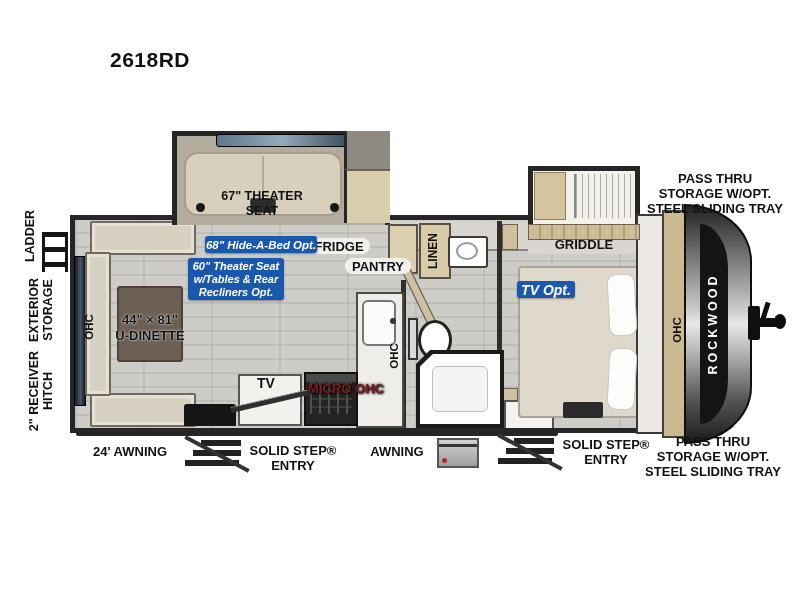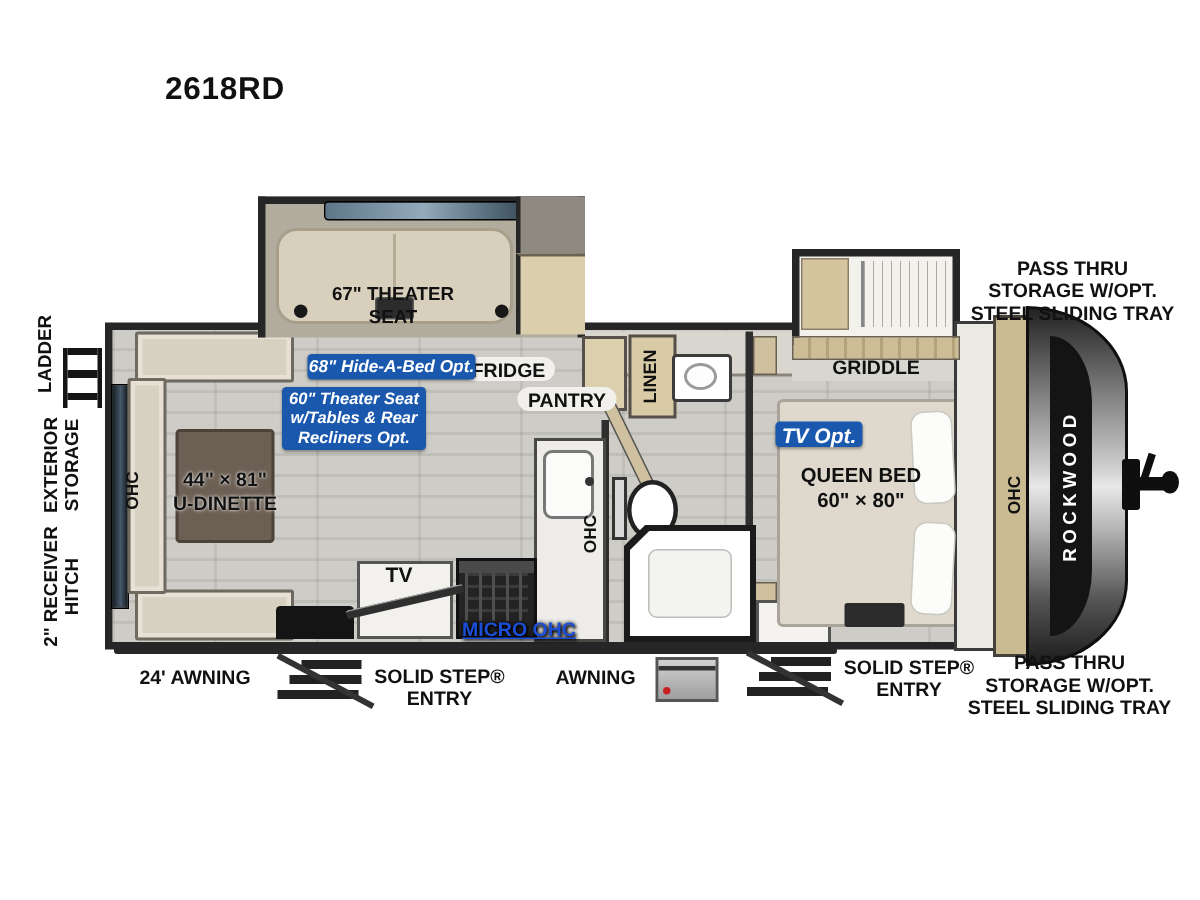--- a/index.html
+++ b/index.html
@@ -144,22 +144,22 @@
   .t-title{left:90px;top:52px;width:120px;text-align:center;font-size:21px;font-weight:600;letter-spacing:.5px;}
   .t-extstor-top{left:281px;top:92px;width:150px;font-size:13.5px;line-height:15.5px;}
   .t-passthru-top{left:627px;top:171px;width:176px;font-size:13px;line-height:15px;}
   .t-passthru-bot{left:622px;top:434px;width:182px;font-size:13px;line-height:15px;}
   .t-theater{left:200px;top:189px;width:124px;font-size:12.5px;}
   .t-wardrobe{left:530px;top:237px;width:108px;}
   .t-bed{left:518px;top:308px;width:112px;font-size:13.5px;line-height:17px;}
   .t-dinette{left:90px;top:312px;width:120px;line-height:16px;
       text-shadow:0 0 3px rgba(255,255,255,.75),0 0 1px rgba(255,255,255,.9);}
   .t-tv{left:244px;top:376px;width:44px;font-size:14px;}
-  .t-microohc{left:300px;top:412px;width:92px;color:#1d4ed8;font-size:13px;
-      text-shadow:0 0 3px #000,1px 1px 2px #000;text-decoration:underline;}
+  .t-microohc{left:300px;top:381px;width:92px;color:#7f1d1d;font-size:13px;
+      text-shadow:0 0 3px #000,1px 1px 2px #000;}
   .t-awning{left:76px;top:444px;width:108px;}
   .t-step-l{left:238px;top:443px;width:110px;}
   .t-step-r{left:551px;top:437px;width:110px;}
   .t-griddle{left:365px;top:444px;width:64px;}
   .v-ladder{left:-20px;top:229px;width:100px;height:14px;}
   .v-extstor{left:-14px;top:296px;width:110px;height:28px;}
   .v-hitch{left:-14px;top:377px;width:110px;height:28px;}
   .v-ohc-rear{left:49px;top:321px;width:80px;height:12px;font-size:11.5px;}
   .v-ohc-kitchen{left:354px;top:350px;width:80px;height:12px;font-size:11.5px;}
   .v-ohc-front{left:637px;top:324px;width:80px;height:12px;font-size:11.5px;}
@@ -249,22 +249,20 @@
   <div class="abs ward-band"></div>
   <div class="abs ward-bench"></div>
   <div class="lbl t-wardrobe">GRIDDLE</div>
   <div class="abs nstand top"></div>
   <div class="abs nstand bot"></div>
   <div class="abs bed-door"></div>
   <div class="abs entry-mat"></div>
   <div class="abs bed"></div>
   <div class="abs pillow p1"></div>
   <div class="abs pillow p2"></div>
-  <div class="lbl t-bed">QUEEN BED
-60" × 80"</div>
 
   <div class="abs cap-white"></div>
   <div class="abs cap-wood"></div>
   <div class="vwrap v-ohc-front">OHC</div>
   <div class="abs cap-shell"></div>
   <div class="abs cap-decal"></div>
   <div class="vwrap v-rockwood">ROCKWOOD</div>
   <div class="abs hitch hitch-coupler"></div>
   <div class="abs hitch hitch-bar"></div>
   <div class="abs hitch hitch-pin"></div>

